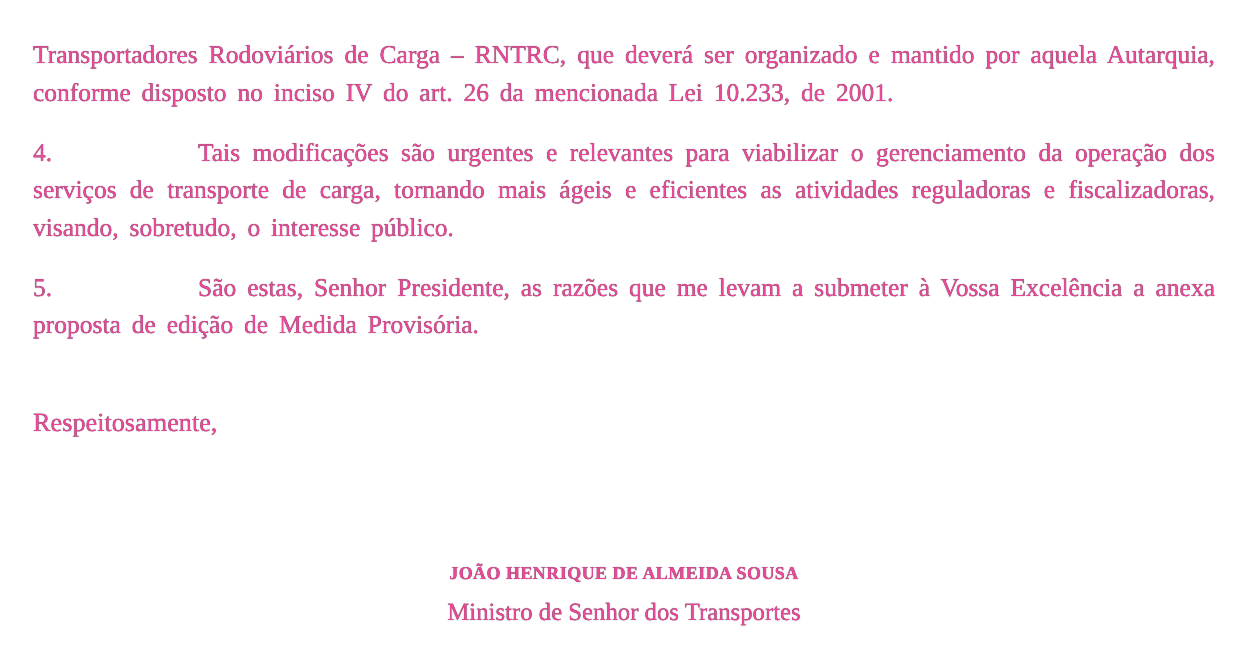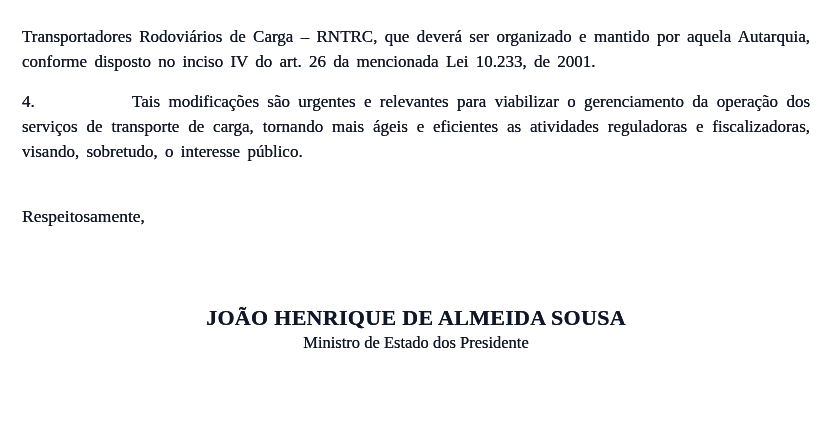--- a/index.html
+++ b/index.html
@@ -6,21 +6,21 @@
     margin: 0;
     padding: 0;
     background: #ffffff;
   }
   .page {
     position: relative;
     width: 832px;
     height: 432px;
     box-sizing: border-box;
     background: #ffffff;
-    color: #0f172a;
+    color: #ec4899;
     font-family: "Liberation Serif", "DejaVu Serif", serif;
     padding: 24px 22px 0 22px;
     overflow: hidden;
     text-shadow: 0 0 0.5px #1a1a1a; 
   }
   .para {
     margin: 0 0 15px 0;
     font-size: 17px;
     line-height: 25px;
     text-align: justify;
@@ -36,39 +36,40 @@
     line-height: 25px;
     text-align: left;
     word-spacing: 1px;
   }
   .signature {
     margin-top: 76px;
     text-align: center;
   }
   .sig-name {
     font-weight: bold;
-    font-size: 22px;
+    font-size: 12px;
     line-height: 25px;
     letter-spacing: 0.3px;
   }
   .sig-title {
     font-size: 16.5px;
     line-height: 25px;
   }
 </style>
 </head>
 <body>
 
 <div class="page">
 
   <p class="para"><span class="para-text">Transportadores Rodoviários de Carga – RNTRC, que deverá ser organizado e mantido por aquela Autarquia, conforme disposto no inciso IV do art. 26 da mencionada Lei 10.233, de 2001.</span></p>
 
   <p class="para"><span class="para-num">4.</span><span class="para-text">Tais modificações são urgentes e relevantes para viabilizar o gerenciamento da operação dos serviços de transporte de carga, tornando mais ágeis e eficientes as atividades reguladoras e fiscalizadoras, visando, sobretudo, o interesse público.</span></p>
 
+  <p class="para"><span class="para-num">5.</span><span class="para-text">São estas, Senhor Presidente, as razões que me levam a submeter à Vossa Excelência a anexa proposta de edição de Medida Provisória.</span></p>
 
   <p class="closing">Respeitosamente,</p>
 
   <div class="signature">
     <div class="sig-name">JOÃO HENRIQUE DE ALMEIDA SOUSA</div>
-    <div class="sig-title">Ministro de Estado dos Presidente</div>
+    <div class="sig-title">Ministro de Senhor dos Transportes</div>
   </div>
 
 </div>
 
 </body></html>

